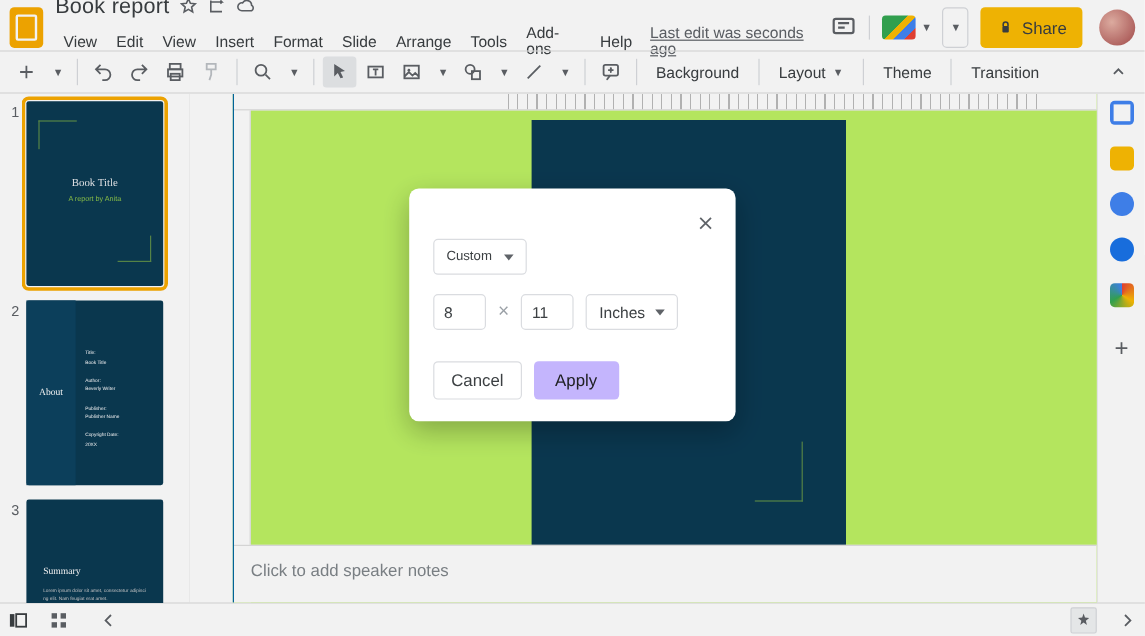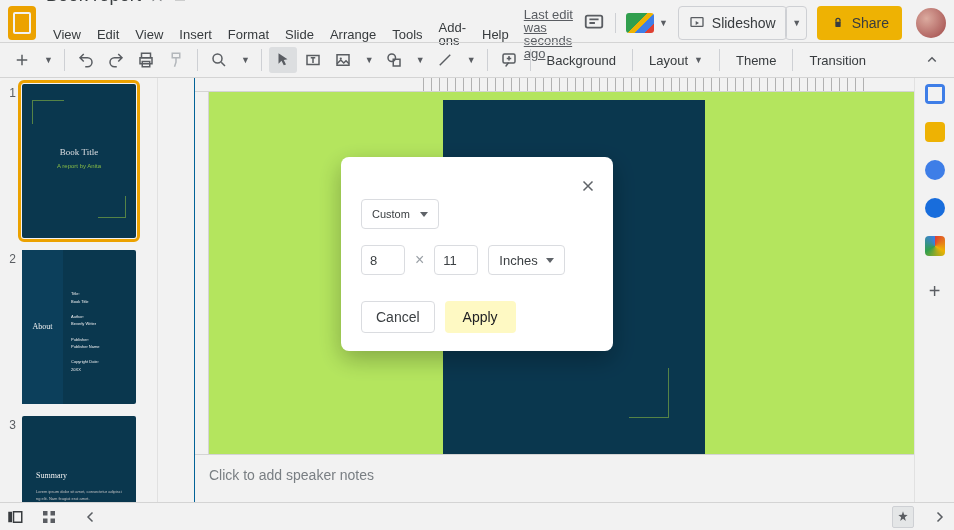--- a/index.html
+++ b/index.html
@@ -93,21 +93,21 @@
 .modal-title { font-size:20px; color:#3c4043; font-family: "Google Sans", Arial, sans-serif; }
 .modal-close { position:absolute; right:14px; top:18px; width:22px; height:22px; cursor:pointer; color:#5f6368; display:flex; align-items:center; justify-content:center;}
 .modal-close svg{ width:18px; height:18px;}
 .dropdown { margin-top:20px; display:inline-flex; align-items:center; gap:10px; border:1px solid #dadce0; border-radius:4px; height:30px; padding:0 10px; font-size:11px; color:#3c4043; cursor:pointer;}
 .dims-row { margin-top:16px; display:flex; align-items:center; gap:10px;}
 .dim-field { width:44px; height:30px; border:1px solid #dadce0; border-radius:4px; padding: 0 8px; font-size:13px; color:#3c4043; }
 .dim-x { color:#9aa0a6; font-size:16px; }
 .unit-dd { display:inline-flex; align-items:center; gap:8px; border:1px solid #dadce0; border-radius:4px; height:30px; padding:0 10px; font-size:13px; color:#3c4043; cursor:pointer;}
 .modal-actions { margin-top:26px; display:flex; gap:10px;}
 .btn-cancel{ height:32px; padding:0 14px; border:1px solid #dadce0; background:#fff; border-radius:4px; font-size:14px; color:#3c4043; cursor:pointer;}
-.btn-apply{ height:32px; padding:0 18px; border:none; background:#fef9c3; border-radius:4px; font-size:14px; color:#202124; font-weight:500; cursor:pointer;}
+.btn-apply{ height:32px; padding:0 18px; border:none; background:#c4b5fd; border-radius:4px; font-size:14px; color:#202124; font-weight:500; cursor:pointer;}
 .tri{ width:0;height:0;border-left:4px solid transparent;border-right:4px solid transparent;border-top:5px solid #5f6368;}
 
 </style>
 </head>
 <body>
 
 <div class="app">
 
   <div class="header">
     <div class="logo"></div>
@@ -149,27 +149,20 @@
           <svg viewBox="0 0 24 24" fill="none" stroke="currentColor" stroke-width="2">
             <rect x="3" y="4" width="18" height="13" rx="2"></rect>
             <path d="M7 8h10M7 12h6"></path>
           </svg>
         </span>
       <div class="meet-wrap">
         <div class="meet-btn"></div>
         <span class="tb-caret">▼</span>
       </div>
       <div style="display:flex;">
-        <div class="slideshow-btn">
-          <svg viewBox="0 0 24 24" width="16" height="16" fill="none" stroke="#5f6368" stroke-width="2">
-              <rect x="3" y="4" width="18" height="13" rx="1"></rect>
-              <path d="M10 9l5 3-5 3z" fill="#5f6368" stroke="none"></path>
-            </svg>
-          <span>Slideshow</span>
-        </div>
         <div class="slideshow-split">
             <span class="tb-caret">▼</span>
           </div>
       </div>
       <div class="share-btn">
         <svg viewBox="0 0 24 24" width="16" height="16" fill="#3c4043">
             <rect x="8" y="10" width="8" height="8" rx="1"></rect>
             <path d="M9 10V8a3 3 0 1 1 6 0v2" fill="none" stroke="#3c4043" stroke-width="2"></path>
           </svg>
         <span>Share</span>

